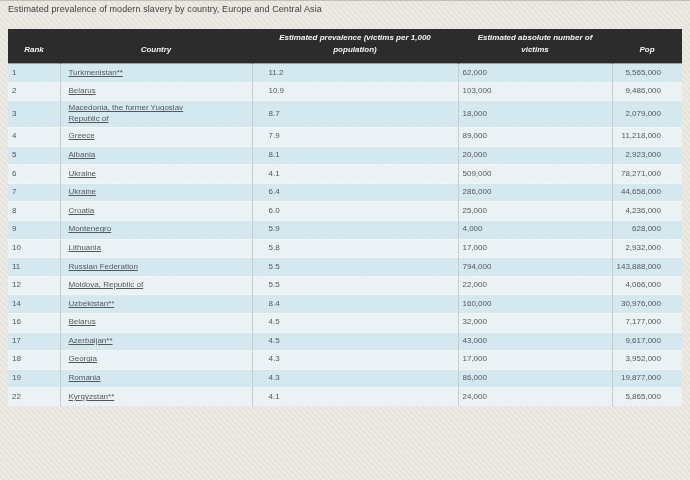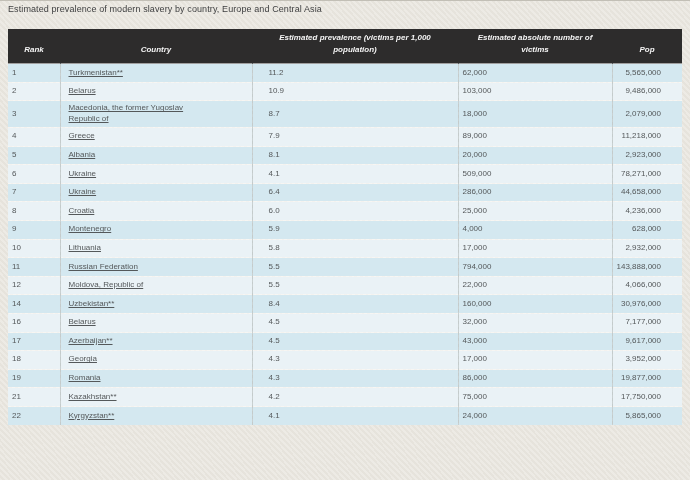--- a/index.html
+++ b/index.html
@@ -241,29 +241,20 @@
       <tr>
         <td class="col-rank">19</td>
         <td class="col-country">
           <div class="country-text">Romania</div>
         </td>
         <td class="col-prevalence">4.3</td>
         <td class="col-victims">86,000</td>
         <td class="col-population">19,877,000</td>
       </tr>
       <tr>
-        <td class="col-rank">21</td>
-        <td class="col-country">
-          <div class="country-text">Kazakhstan**</div>
-        </td>
-        <td class="col-prevalence">4.2</td>
-        <td class="col-victims">75,000</td>
-        <td class="col-population">17,750,000</td>
-      </tr>
-      <tr>
         <td class="col-rank">22</td>
         <td class="col-country">
           <div class="country-text">Kyrgyzstan**</div>
         </td>
         <td class="col-prevalence">4.1</td>
         <td class="col-victims">24,000</td>
         <td class="col-population">5,865,000</td>
       </tr>
     </tbody>
 </table>

